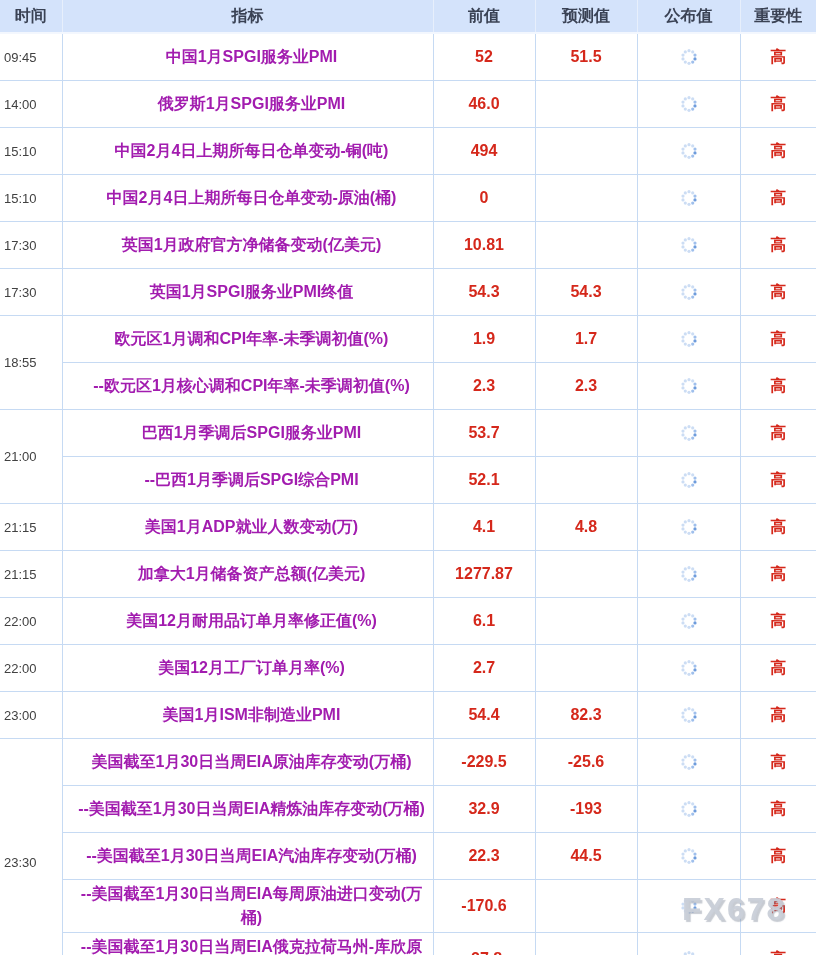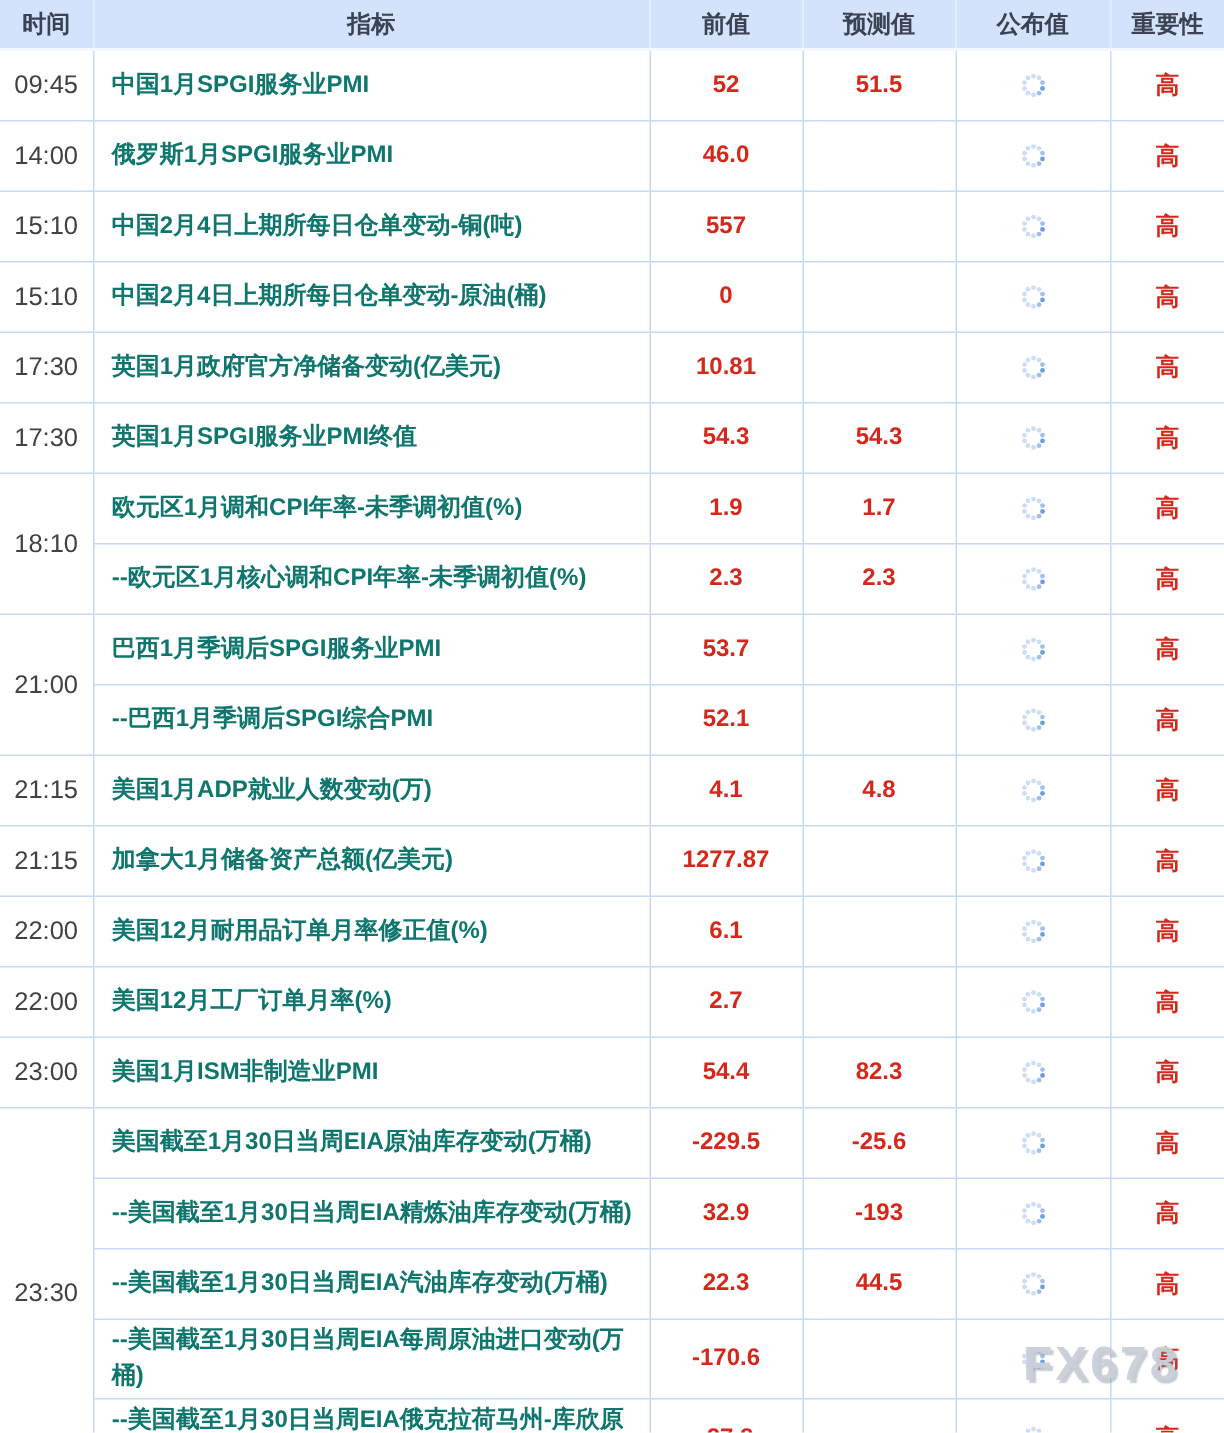--- a/index.html
+++ b/index.html
@@ -48,28 +48,28 @@
     height: 42px;
     padding: 2px 4px;
     vertical-align: middle;
     font-size: 16px;
     background: #ffffff;
   }
   tbody tr td:last-child { border-right: 0; }
   tbody td.time {
     color: #414141;
     font-weight: normal;
-    font-size: 17px;
+    font-size: 13px;
+    text-align: left;
+    border-left: 0;
+  }
+  tbody td.indicator {
+    color: #a21caf;
+    font-weight: bold;
     text-align: center;
-    border-left: 0;
-  }
-  tbody td.indicator {
-    color: #0f766e;
-    font-weight: bold;
-    text-align: left;
     padding-left: 12px;
     line-height: 1.5;
   }
   tbody td.val {
     color: #d5281b;
     font-weight: bold;
     text-align: center;
   }
   tbody td.pub {
     text-align: center;
@@ -155,21 +155,21 @@
     <circle cx="3.0" cy="10.95" r="1.6" fill="#ccddf4"></circle>
     <circle cx="3.0" cy="7.05" r="1.6" fill="#ccddf4"></circle>
     <circle cx="5.3" cy="3.9" r="1.6" fill="#ccddf4"></circle>
   </svg>
 </td>
           <td class="importance">高</td>
         </tr>
         <tr>
           <td class="time">15:10</td>
           <td class="indicator">中国2月4日上期所每日仓单变动-铜(吨)</td>
-          <td class="val">557</td>
+          <td class="val">494</td>
           <td class="val"></td>
           <td class="pub">
   <svg width="18" height="18" viewBox="0 0 18 18" aria-hidden="true">
     <circle cx="9" cy="2.7" r="1.6" fill="#ccddf4"></circle>
     <circle cx="12.7" cy="3.9" r="1.6" fill="#ccddf4"></circle>
     <circle cx="15.0" cy="7.05" r="1.6" fill="#9fbfec"></circle>
     <circle cx="15.0" cy="10.95" r="1.6" fill="#6e9cdc"></circle>
     <circle cx="12.7" cy="14.1" r="1.6" fill="#9fbfec"></circle>
     <circle cx="9" cy="15.3" r="1.6" fill="#ccddf4"></circle>
     <circle cx="5.3" cy="14.1" r="1.6" fill="#ccddf4"></circle>
@@ -237,21 +237,21 @@
     <circle cx="9" cy="15.3" r="1.6" fill="#ccddf4"></circle>
     <circle cx="5.3" cy="14.1" r="1.6" fill="#ccddf4"></circle>
     <circle cx="3.0" cy="10.95" r="1.6" fill="#ccddf4"></circle>
     <circle cx="3.0" cy="7.05" r="1.6" fill="#ccddf4"></circle>
     <circle cx="5.3" cy="3.9" r="1.6" fill="#ccddf4"></circle>
   </svg>
 </td>
           <td class="importance">高</td>
         </tr>
         <tr>
-          <td class="time" rowspan="2">18:10</td>
+          <td class="time" rowspan="2">18:55</td>
           <td class="indicator">欧元区1月调和CPI年率-未季调初值(%)</td>
           <td class="val">1.9</td>
           <td class="val">1.7</td>
           <td class="pub">
   <svg width="18" height="18" viewBox="0 0 18 18" aria-hidden="true">
     <circle cx="9" cy="2.7" r="1.6" fill="#ccddf4"></circle>
     <circle cx="12.7" cy="3.9" r="1.6" fill="#ccddf4"></circle>
     <circle cx="15.0" cy="7.05" r="1.6" fill="#9fbfec"></circle>
     <circle cx="15.0" cy="10.95" r="1.6" fill="#6e9cdc"></circle>
     <circle cx="12.7" cy="14.1" r="1.6" fill="#9fbfec"></circle>

